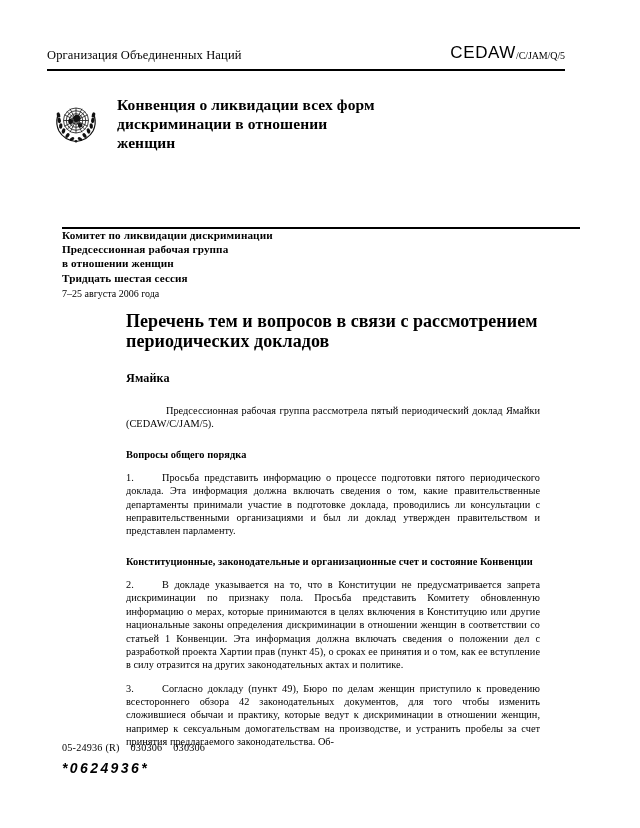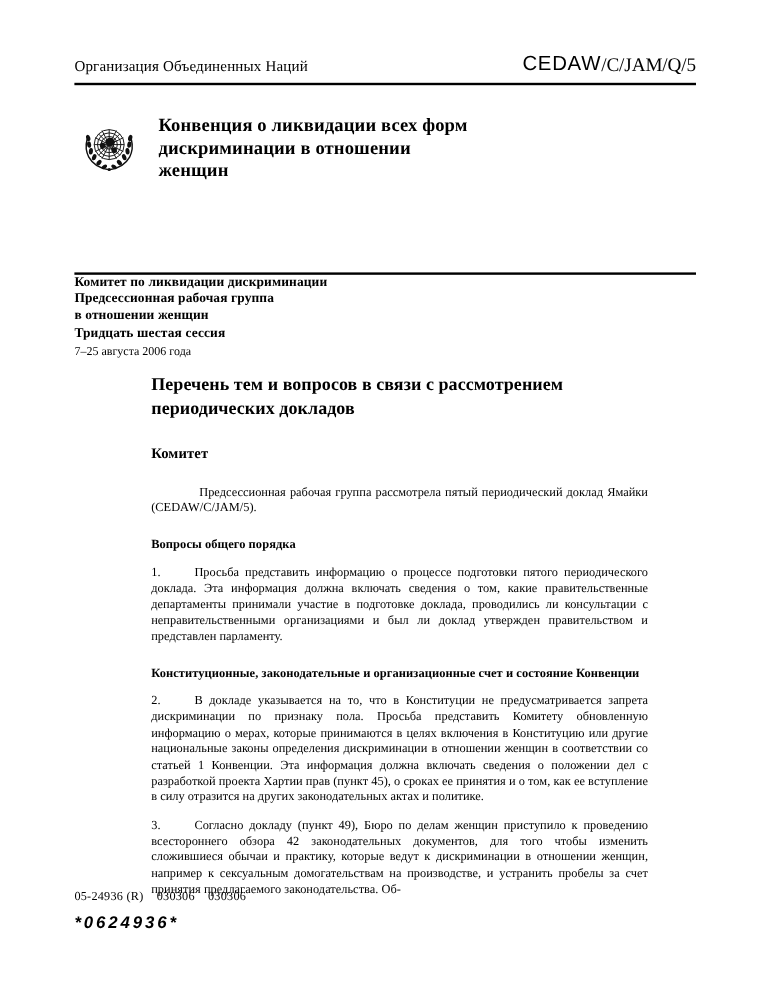--- a/index.html
+++ b/index.html
@@ -19,21 +19,21 @@
     height: 828px;
     margin: 0 auto;
     background: #ffffff;
     overflow: hidden;
     box-sizing: border-box;
   }
 
   
   .masthead {
     position: absolute;
-    left: 62px;
+    left: 47px;
     top: 48px;
     width: 518px;
   }
   .org-row {
     position: relative;
     height: 19px;
   }
   .org-name {
     position: absolute;
     left: 0;
@@ -48,21 +48,21 @@
     top: -5px;
     white-space: nowrap;
     text-align: right;
   }
   .symbol .sym-main {
     font-size: 17px;
     letter-spacing: 0.6px;
     font-family: Liberation Sans, sans-serif;
   }
   .symbol .sym-sub {
-    font-size: 16px;
+    font-size: 10px;
     letter-spacing: -0.1px;
     position: relative;
     top: 1px;
   }
   .rule-thick {
     border: 0;
     border-top: 2.2px solid #000;
     margin: 2px 0 0 0;
     padding: 0;
     width: 100%;
@@ -129,21 +129,21 @@
   }
 
   
   .content {
     position: absolute;
     left: 126px;
     top: 312px;
     width: 414px;
   }
   .doc-title {
-    font-size: 15px;
+    font-size: 18px;
     font-weight: bold;
     line-height: 19.5px;
     letter-spacing: 0.05px;
     margin: 0 0 0 0;
   }
   .country {
     font-size: 12.2px;
     font-weight: bold;
     margin-top: 20px;
     letter-spacing: 0.1px;
@@ -267,21 +267,21 @@
     <div class="c-bold">Предсессионная рабочая группа</div>
     <div class="c-bold">в отношении женщин</div>
     <div class="c-bold">Тридцать шестая сессия</div>
     <div class="c-plain">7–25 августа 2006 года</div>
   </div>
 
   <div class="content">
 
     <div class="doc-title">Перечень тем и вопросов в связи с рассмотрением периодических докладов</div>
 
-    <div class="country">Комитет</div>
+    <div class="country">Ямайка</div>
 
     <div class="lead-para">Предсессионная рабочая группа рассмотрела пятый периодический доклад Ямайки (CEDAW/C/JAM/5).</div>
 
     <div class="sec-head">Вопросы общего порядка</div>
 
     <div class="para">
       <span class="num">1.</span><span>Просьба представить информацию о процессе подготовки пятого периодического доклада. Эта информация должна включать сведения о том, какие правительственные департаменты принимали участие в подготовке доклада, проводились ли консультации с неправительственными организациями и был ли доклад утвержден правительством и представлен парламенту.</span>
     </div>
 
     <div class="sec-head">Конституционные, законодательные и организационные счет и состояние Конвенции</div>

